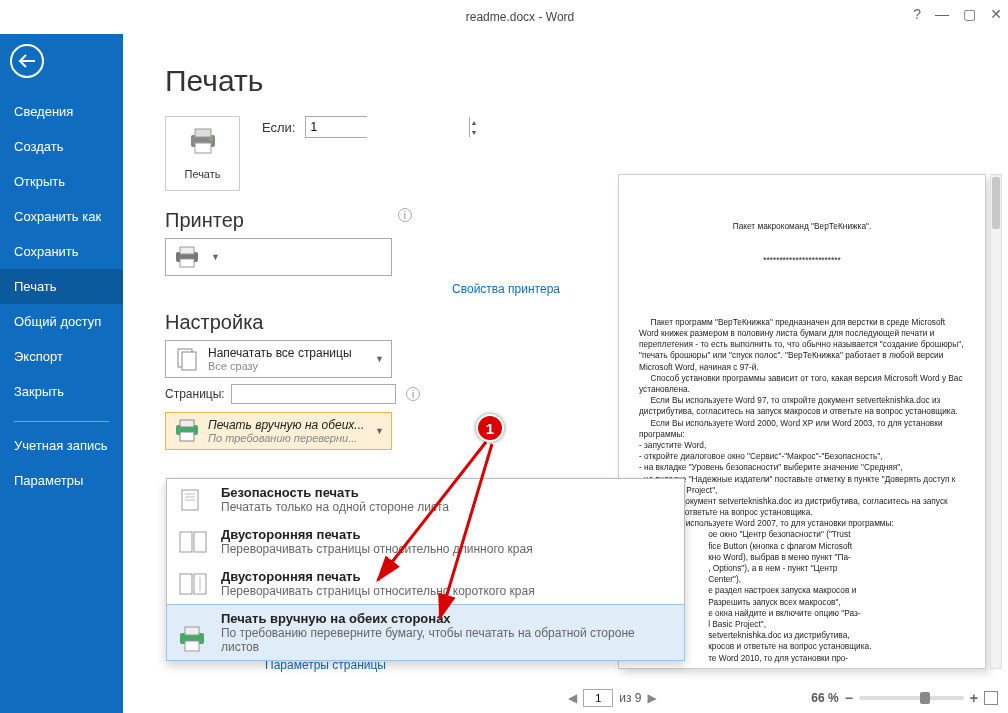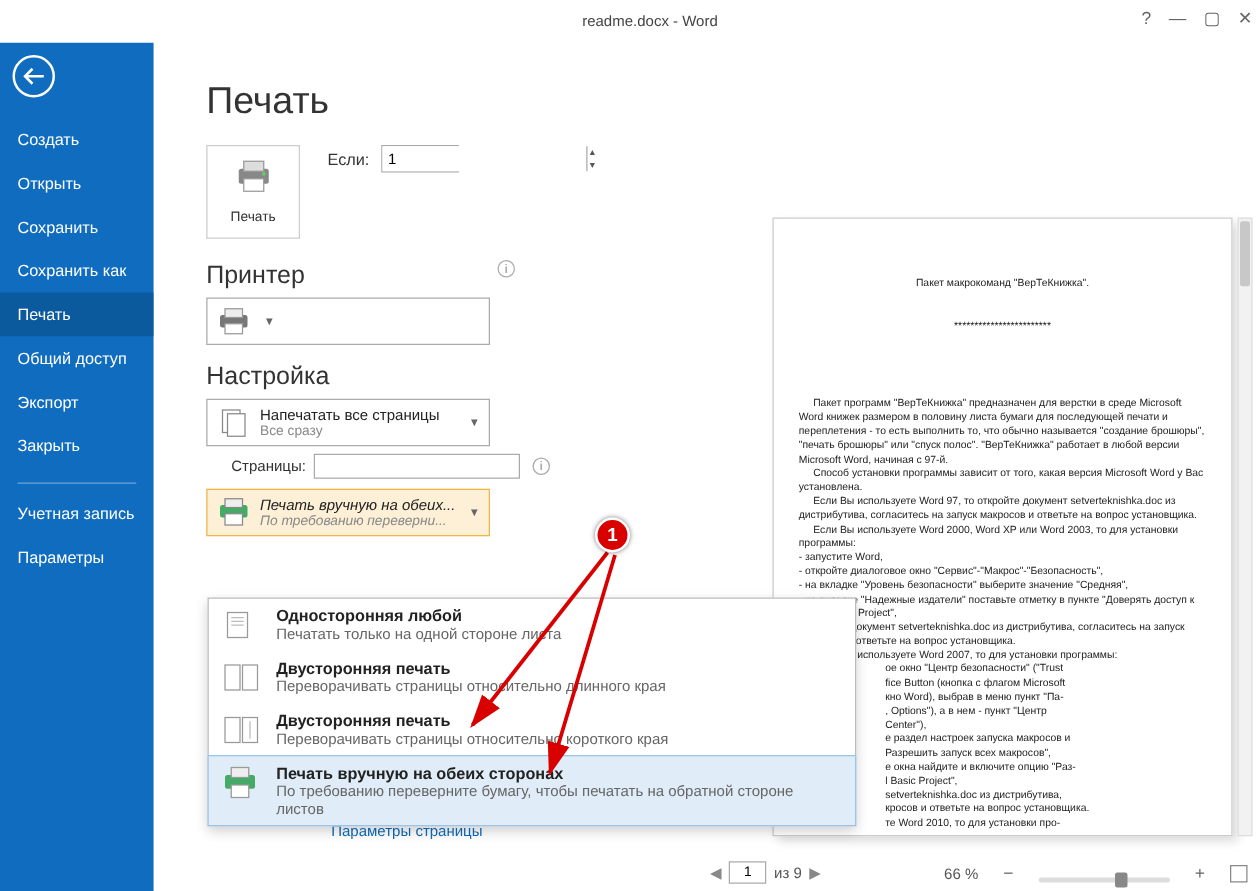--- a/index.html
+++ b/index.html
@@ -43,44 +43,44 @@
 .dropdown .icon { width: 30px; height: 26px; display: flex; align-items: center; justify-content: center; margin-right: 6px; }
 .dropdown .texts { flex: 1; overflow: hidden; }
 .dropdown .texts .t1 { font-size: 12px; color: #222; white-space: nowrap; overflow: hidden; text-overflow: ellipsis; }
 .dropdown .texts .t2 { font-size: 11px; color: #888; white-space: nowrap; overflow: hidden; text-overflow: ellipsis; }
 .dropdown .caret { font-size: 9px; color: #666; padding: 0 3px; }
 .dropdown.active { border-color: #f0b544; background: #fdf0d6; font-style: italic; }
 .link { font-size: 12px; color: #0f6cbf; cursor: pointer; }
 .link-row { margin-top: 3px; }
 
 .pages-row { display: flex; align-items: center; gap: 6px; margin-top: 6px; }
-.pages-label { font-size: 12px; color: #333; width: 60px; margin-left: 20px; }
+.pages-label { font-size: 12px; color: #333; width: 60px; }
 .pages-input { flex: 0 0 142px; height: 20px; border: 1px solid #aaa; padding: 0 4px; font-size: 12px; }
 .gap8 { height: 8px; }
 
 
 .dd-panel { position: absolute; left: 166px; top: 478px; width: 519px; background: #fff; border: 1px solid #bbb; box-shadow: 0 4px 10px rgba(0,0,0,.2); z-index: 50; }
 .dd-opt { display: flex; align-items: flex-start; padding: 6px 8px; gap: 10px; cursor: pointer; }
-.dd-opt.selected { background: #e0ecf7; border: 1px solid #9cc3e8; margin: -1px; }
+.dd-opt.selected { background: #e0ecf7; border: 1px solid #9cc3e8; margin: -1px; align-items: flex-end; }
 .dd-opt .icon { width: 36px; height: 30px; display: flex; align-items: center; justify-content: center; }
 .dd-opt .texts .t1 { font-size: 13px; font-weight: 600; color: #222; }
 .dd-opt .texts .t2 { font-size: 12px; color: #666; }
 
 .preview { position: absolute; right: 22px; top: 140px; width: 368px; height: 495px; border: 1px solid #ccc; box-shadow: 4px 4px 8px rgba(0,0,0,.15); background: #fff; padding: 24px 20px; overflow: hidden; }
 .preview-text { font-family: "Courier New", monospace; font-size: 8.3px; line-height: 1.35; color: #222; white-space: pre-wrap; }
 .preview-text .center { text-align: center; }
 
 .vscroll { position: absolute; right: 6px; top: 140px; width: 12px; height: 495px; background: #f2f2f2; border: 1px solid #ddd; }
 .vscroll .thumb { position: absolute; top: 2px; left: 1px; width: 8px; height: 52px; background: #c8c8c8; border-radius: 2px; }
 
 .footer { position: absolute; left: 445px; right: 10px; bottom: 6px; display: flex; align-items: center; justify-content: space-between; font-size: 12px; color: #555; }
 .footer .nav { display: flex; align-items: center; gap: 6px; }
 .footer .nav .arrow { cursor: pointer; color: #888; }
 .footer .nav input { width: 30px; height: 18px; border: 1px solid #aaa; text-align: center; font-size: 11px; }
-.footer .zoom { display: flex; align-items: flex-end; gap: 20px; }
+.footer .zoom { display: flex; align-items: center; gap: 6px; font-weight: bold; }
 .footer .zoom .track { width: 105px; height: 4px; background: #ddd; position: relative; border-radius: 2px; }
 .footer .zoom .track .knob { position: absolute; left: 58%; top: -4px; width: 10px; height: 12px; background: #888; border-radius: 2px; }
 .footer .zoom .pm { cursor: pointer; font-size: 14px; color: #666; }
 .footer .zoom .fit { width: 14px; height: 14px; border: 1px solid #888; cursor: pointer; }
 
 .pgsettings-link { position: absolute; left: 265px; top: 658px; font-size: 12px; color: #0f6cbf; cursor: pointer; }
 
 
 .marker { position: absolute; left: 476px; top: 414px; width: 28px; height: 28px; background: #d90000; border: 2px solid #fff; border-radius: 50%; color: #fff; font-weight: bold; font-size: 15px; display: flex; align-items: center; justify-content: center; z-index: 100; box-shadow: 0 0 4px rgba(0,0,0,.5); }
 .arrows-svg { position: absolute; left: 0; top: 0; z-index: 90; pointer-events: none; }
@@ -101,24 +101,25 @@
 </div>
 <div class="signin">Вход</div>
 
 <div class="content">
   <div class="sidebar">
     <div class="back-circle">
       <svg width="18" height="14" viewBox="0 0 18 14">
           <path d="M8 1 2 7l6 6M2 7h15" stroke="#fff" stroke-width="2" fill="none"></path>
         </svg>
     </div>
+    <div class="side-item">Сведения</div>
     <div class="side-item">Создать</div>
     <div class="side-item">Открыть</div>
+    <div class="side-item">Сохранить как</div>
     <div class="side-item">Сохранить</div>
-    <div class="side-item">Сохранить как</div>
     <div class="side-item active">Печать</div>
     <div class="side-item">Общий доступ</div>
     <div class="side-item">Экспорт</div>
     <div class="side-item">Закрыть</div>
     <div class="side-sep"></div>
     <div class="side-item">Учетная запись</div>
     <div class="side-item">Параметры</div>
   </div>
 
   <div class="main">
@@ -155,20 +156,21 @@
     <div class="dropdown">
       <span class="icon icon-printer">
         <svg width="28" height="22" viewBox="0 0 28 22">
             <rect x="3" y="6" width="22" height="10" rx="2" fill="#777"></rect>
             <rect x="7" y="1" width="14" height="7" fill="#eee" stroke="#999"></rect>
             <rect x="7" y="13" width="14" height="8" fill="#fff" stroke="#999"></rect>
           </svg>
       </span>
       <span class="caret">▼</span>
     </div>
+    <div class="link-row" style="width:395px;text-align:right;"><span class="link">Свойства принтера</span></div>
 
     <div class="section-title small-gap">Настройка</div>
     <div class="dropdown">
       <span class="icon icon-page">
         <svg width="26" height="24" viewBox="0 0 26 24">
             <rect x="4" y="2" width="14" height="18" fill="#fff" stroke="#888"></rect>
             <rect x="8" y="5" width="14" height="18" fill="#fff" stroke="#888"></rect>
           </svg>
       </span>
       <div class="texts">
@@ -256,21 +258,21 @@
   <div class="dd-opt">
     <span class="icon">
         <svg width="34" height="26" viewBox="0 0 34 26">
           <rect x="6" y="3" width="16" height="20" fill="#fff" stroke="#999"></rect>
           <line x1="9" y1="7" x2="19" y2="7" stroke="#bbb"></line>
           <line x1="9" y1="10" x2="19" y2="10" stroke="#bbb"></line>
           <line x1="9" y1="13" x2="19" y2="13" stroke="#bbb"></line>
         </svg>
       </span>
     <div class="texts">
-        <div class="t1">Односторонняя любой</div>
+        <div class="t1">Безопасность печать</div>
         <div class="t2">Печатать только на одной стороне листа</div>
       </div>
   </div>
   <div class="dd-opt">
     <span class="icon">
         <svg width="34" height="26" viewBox="0 0 34 26">
           <rect x="4" y="3" width="12" height="20" fill="#fff" stroke="#999"></rect>
           <rect x="18" y="3" width="12" height="20" fill="#fff" stroke="#999"></rect>
         </svg>
       </span>

